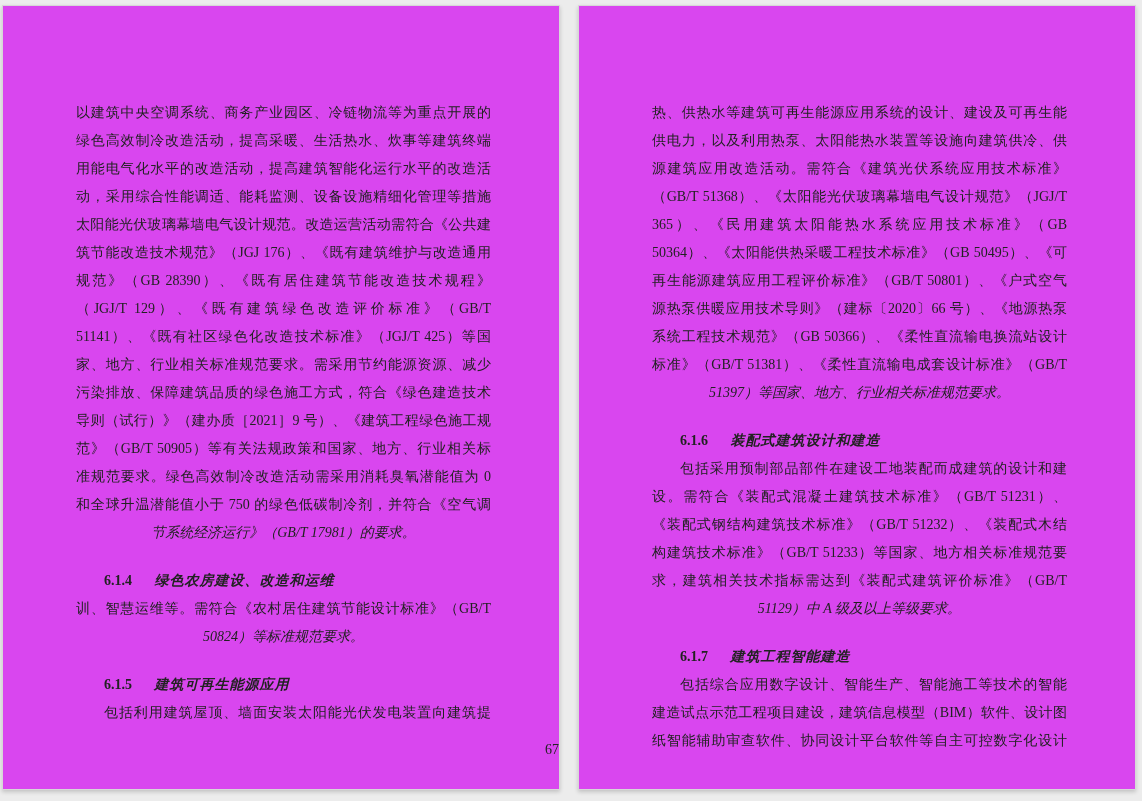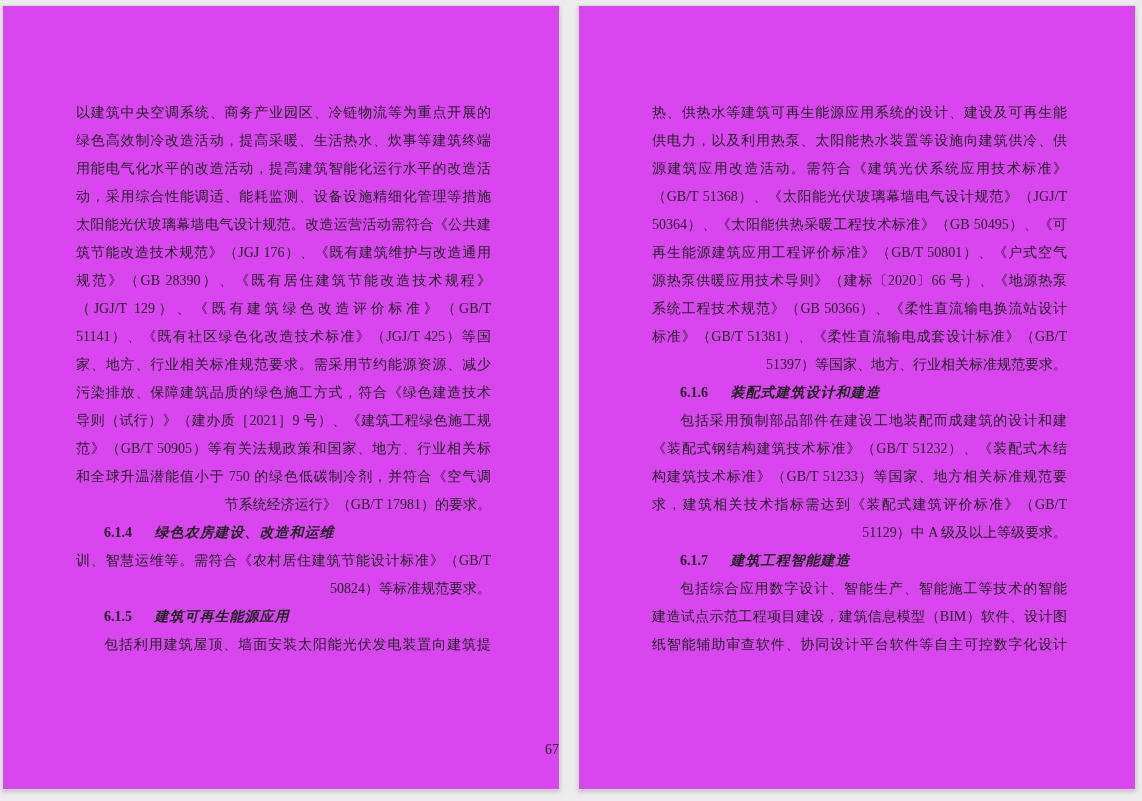--- a/index.html
+++ b/index.html
@@ -41,25 +41,26 @@
     text-align: justify;
     text-align-last: justify;
     text-justify: inter-character;
   }
   .ln.first {
     text-indent: 2em;
     text-align: justify;
     text-align-last: justify;
     text-justify: inter-character;
   }
-  .ln.end { text-align: right; }
+  .ln.end { text-align: center; font-style: italic; }
 
   .ln.heading {
     text-indent: 2em;
     font-weight: 600;
+    margin-top: 20px;
   }
   .ln.heading .hnum {
     font-style: normal;
     margin-right: 1.6em;
   }
   .ln.heading .htitle {
     font-style: italic; 
     letter-spacing: 1px;
   }
 
@@ -86,45 +87,48 @@
       <div class="ln full">动，采用综合性能调适、能耗监测、设备设施精细化管理等措施</div>
       <div class="ln full">太阳能光伏玻璃幕墙电气设计规范。改造运营活动需符合《公共建</div>
       <div class="ln full">筑节能改造技术规范》（JGJ 176）、《既有建筑维护与改造通用</div>
       <div class="ln full">规范》（GB 28390）、《既有居住建筑节能改造技术规程》</div>
       <div class="ln full">（JGJ/T 129）、《既有建筑绿色改造评价标准》（GB/T</div>
       <div class="ln full">51141）、《既有社区绿色化改造技术标准》（JGJ/T 425）等国</div>
       <div class="ln full">家、地方、行业相关标准规范要求。需采用节约能源资源、减少</div>
       <div class="ln full">污染排放、保障建筑品质的绿色施工方式，符合《绿色建造技术</div>
       <div class="ln full">导则（试行）》（建办质［2021］9 号）、《建筑工程绿色施工规</div>
       <div class="ln full">范》（GB/T 50905）等有关法规政策和国家、地方、行业相关标</div>
+      <div class="ln full">准规范要求。绿色高效制冷改造活动需采用消耗臭氧潜能值为 0</div>
       <div class="ln full">和全球升温潜能值小于 750 的绿色低碳制冷剂，并符合《空气调</div>
       <div class="ln end">节系统经济运行》（GB/T 17981）的要求。</div>
       <div class="ln heading"><span class="hnum">6.1.4</span><span class="htitle">绿色农房建设、改造和运维</span></div>
       <div class="ln full">训、智慧运维等。需符合《农村居住建筑节能设计标准》（GB/T</div>
       <div class="ln end">50824）等标准规范要求。</div>
       <div class="ln heading"><span class="hnum">6.1.5</span><span class="htitle">建筑可再生能源应用</span></div>
       <div class="ln first">包括利用建筑屋顶、墙面安装太阳能光伏发电装置向建筑提</div>
     </div>
   <div class="page-number">67</div>
 </div>
 
 <div class="page right">
   <div class="text-block">
       <div class="ln full">热、供热水等建筑可再生能源应用系统的设计、建设及可再生能</div>
       <div class="ln full">供电力，以及利用热泵、太阳能热水装置等设施向建筑供冷、供</div>
       <div class="ln full">源建筑应用改造活动。需符合《建筑光伏系统应用技术标准》</div>
       <div class="ln full">（GB/T 51368）、《太阳能光伏玻璃幕墙电气设计规范》（JGJ/T</div>
+      <div class="ln full">365）、《民用建筑太阳能热水系统应用技术标准》（GB</div>
       <div class="ln full">50364）、《太阳能供热采暖工程技术标准》（GB 50495）、《可</div>
       <div class="ln full">再生能源建筑应用工程评价标准》（GB/T 50801）、《户式空气</div>
       <div class="ln full">源热泵供暖应用技术导则》（建标〔2020〕66 号）、《地源热泵</div>
       <div class="ln full">系统工程技术规范》（GB 50366）、《柔性直流输电换流站设计</div>
       <div class="ln full">标准》（GB/T 51381）、《柔性直流输电成套设计标准》（GB/T</div>
       <div class="ln end">51397）等国家、地方、行业相关标准规范要求。</div>
       <div class="ln heading"><span class="hnum">6.1.6</span><span class="htitle">装配式建筑设计和建造</span></div>
       <div class="ln first">包括采用预制部品部件在建设工地装配而成建筑的设计和建</div>
+      <div class="ln full">设。需符合《装配式混凝土建筑技术标准》（GB/T 51231）、</div>
       <div class="ln full">《装配式钢结构建筑技术标准》（GB/T 51232）、《装配式木结</div>
       <div class="ln full">构建筑技术标准》（GB/T 51233）等国家、地方相关标准规范要</div>
       <div class="ln full">求，建筑相关技术指标需达到《装配式建筑评价标准》（GB/T</div>
       <div class="ln end">51129）中 A 级及以上等级要求。</div>
       <div class="ln heading"><span class="hnum">6.1.7</span><span class="htitle">建筑工程智能建造</span></div>
       <div class="ln first">包括综合应用数字设计、智能生产、智能施工等技术的智能</div>
       <div class="ln full">建造试点示范工程项目建设，建筑信息模型（BIM）软件、设计图</div>
       <div class="ln full">纸智能辅助审查软件、协同设计平台软件等自主可控数字化设计</div>
     </div>
 </div>

